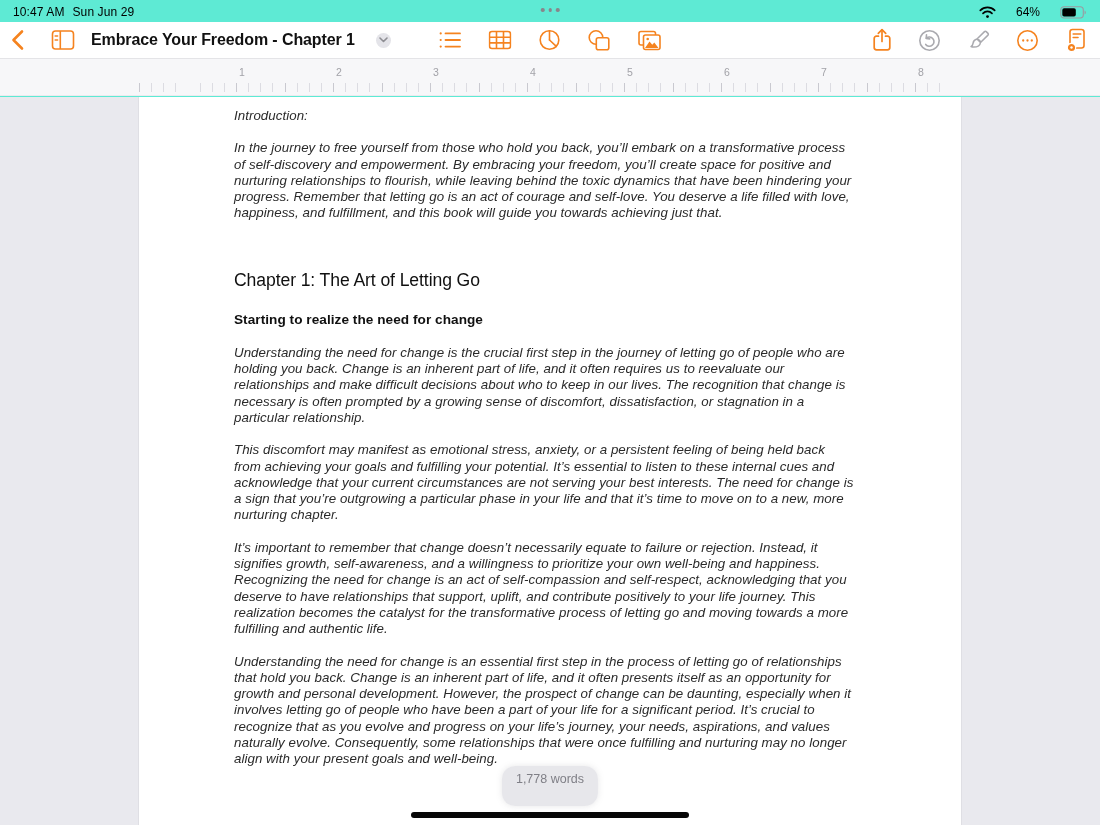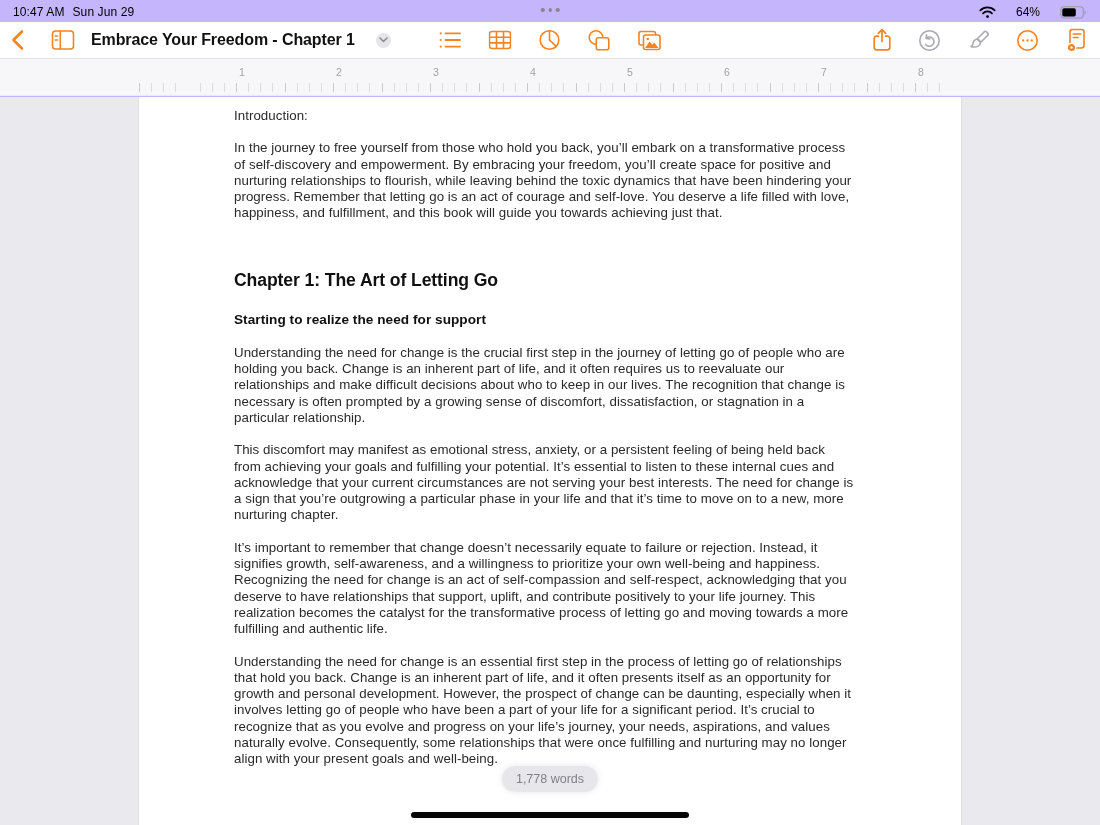--- a/index.html
+++ b/index.html
@@ -2,21 +2,21 @@
 <html><head>
 <meta charset="utf-8">
 <style>
   * { box-sizing: border-box; }
   html,body { margin:0; padding:0; }
   body {
     width:1100px; height:825px; overflow:hidden;
     font-family:"Liberation Sans", sans-serif;
     background:#ffffff;
   }
-  .screen { position:relative; width:1100px; height:825px; background:#c4b5fd; }
+  .screen { position:relative; width:1100px; height:825px; background:#5eead4; }
 
   
   .status-bar {
     position:absolute; top:0; left:0; right:0; height:22px;
     display:flex; justify-content:space-between; align-items:center;
     padding:2px 13px 0 13px; font-size:12px; color:#000;
   }
   .status-left { display:flex; gap:8px; font-weight:500; letter-spacing:0.1px; }
   .status-dots {
     position:absolute; left:50%; top:8px; transform:translateX(-50%);
@@ -69,35 +69,35 @@
   }
   .page {
     position:absolute; left:139px; top:0; width:822px; height:750px;
     background:#fff; box-shadow:0 0 0 1px rgba(0,0,0,0.04);
   }
   .doc-body {
     padding:11px 95px 0 95px;
     font-size:13.3px; line-height:16.3px; color:#2a2a2a;
     letter-spacing:0.05px;
   }
-  .doc-body p { margin:0 12px 16px 0; }
+  .doc-body p { margin:0 12px 16px 0;font-style:italic; }
   .chapter-heading {
-    font-size:17.6px; line-height:22px; font-weight:700; color:#101010;
+    font-size:17.6px; line-height:22px; font-weight:400; color:#101010;
     margin:47px 0 20px 0; letter-spacing:-0.1px;
   }
   .section-heading {
     font-size:13.6px; line-height:17px; font-weight:700; color:#101010;
     margin:0 0 17px 0;
   }
 
   
   .word-count-pill {
     position:absolute; left:50%; top:766px; transform:translateX(-50%);
     background:rgba(229,229,234,0.93);
-    border-radius:13px; padding:6px 14px 6px 14px;
+    border-radius:13px; padding:6px 14px 20px 14px;
     font-size:12.5px; color:#7f7f86; z-index:6;
     box-shadow:0 0 6px rgba(120,120,130,0.18);
     white-space:nowrap;
   }
   .home-indicator {
     position:absolute; left:411px; top:812px; width:278px; height:5.5px;
     border-radius:3px; background:#060606; z-index:7;
   }
 
   svg { display:block; }
@@ -256,21 +256,21 @@
     <span class="ruler-num" style="left:824px">7</span>
     <span class="ruler-num" style="left:921px">8</span>
   </div>
 
   <div class="content">
     <div class="page">
       <div class="doc-body">
         <p>Introduction:</p>
         <p>In the journey to free yourself from those who hold you back, you’ll embark on a transformative process of self-discovery and empowerment. By embracing your freedom, you’ll create space for positive and nurturing relationships to flourish, while leaving behind the toxic dynamics that have been hindering your progress. Remember that letting go is an act of courage and self-love. You deserve a life filled with love, happiness, and fulfillment, and this book will guide you towards achieving just that.</p>
         <div class="chapter-heading">Chapter 1: The Art of Letting Go</div>
-        <div class="section-heading">Starting to realize the need for support</div>
+        <div class="section-heading">Starting to realize the need for change</div>
         <p>Understanding the need for change is the crucial first step in the journey of letting go of people who are holding you back. Change is an inherent part of life, and it often requires us to reevaluate our relationships and make difficult decisions about who to keep in our lives. The recognition that change is necessary is often prompted by a growing sense of discomfort, dissatisfaction, or stagnation in a particular relationship.</p>
         <p>This discomfort may manifest as emotional stress, anxiety, or a persistent feeling of being held back from achieving your goals and fulfilling your potential. It’s essential to listen to these internal cues and acknowledge that your current circumstances are not serving your best interests. The need for change is a sign that you’re outgrowing a particular phase in your life and that it’s time to move on to a new, more nurturing chapter.</p>
         <p>It’s important to remember that change doesn’t necessarily equate to failure or rejection. Instead, it signifies growth, self-awareness, and a willingness to prioritize your own well-being and happiness. Recognizing the need for change is an act of self-compassion and self-respect, acknowledging that you deserve to have relationships that support, uplift, and contribute positively to your life journey. This realization becomes the catalyst for the transformative process of letting go and moving towards a more fulfilling and authentic life.</p>
         <p>Understanding the need for change is an essential first step in the process of letting go of relationships that hold you back. Change is an inherent part of life, and it often presents itself as an opportunity for growth and personal development. However, the prospect of change can be daunting, especially when it involves letting go of people who have been a part of your life for a significant period. It’s crucial to recognize that as you evolve and progress on your life’s journey, your needs, aspirations, and values naturally evolve. Consequently, some relationships that were once fulfilling and nurturing may no longer align with your present goals and well-being.</p>
       </div>
     </div>
   </div>
 
   <div class="word-count-pill">1,778 words</div>
   <div class="home-indicator"></div>

